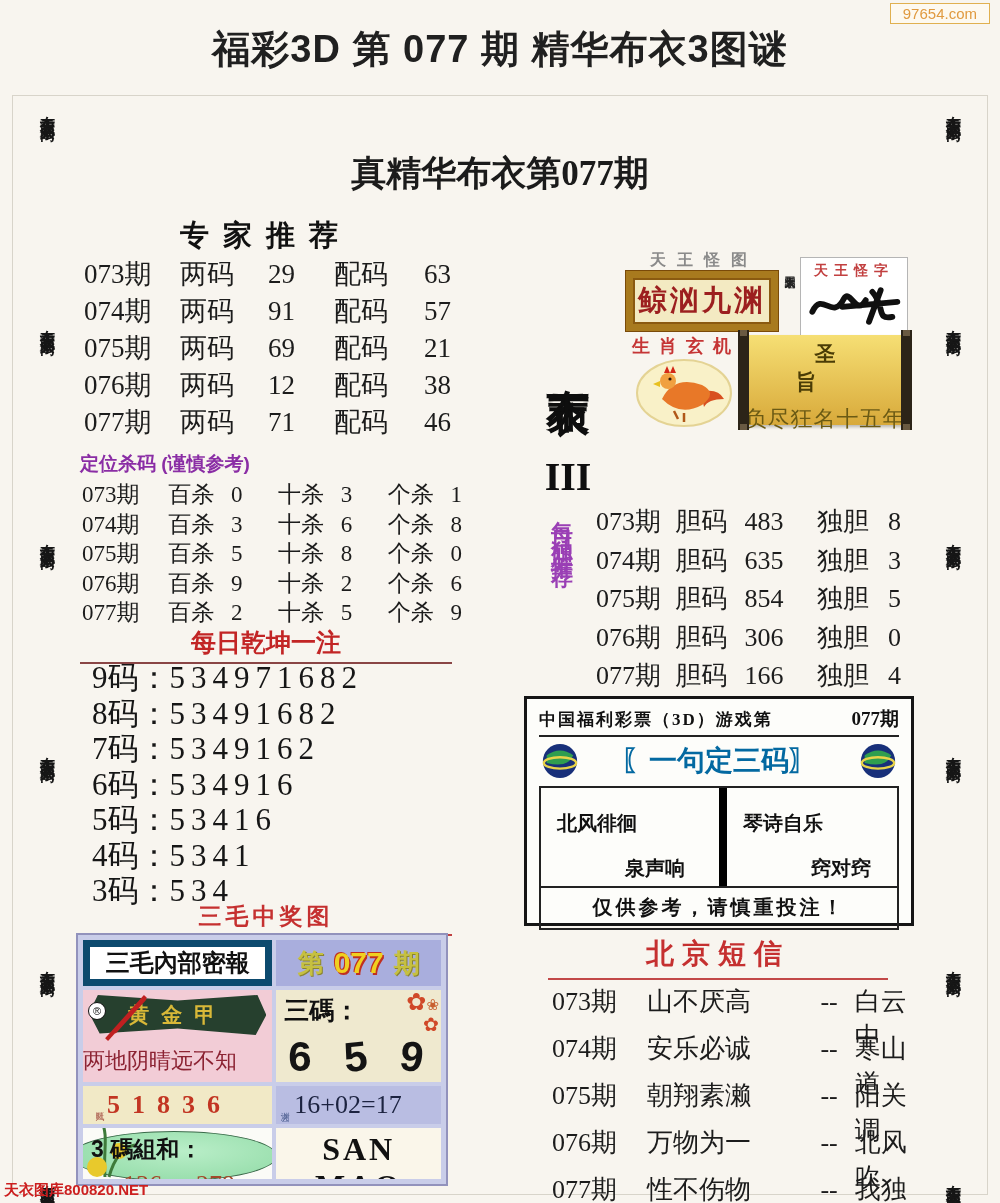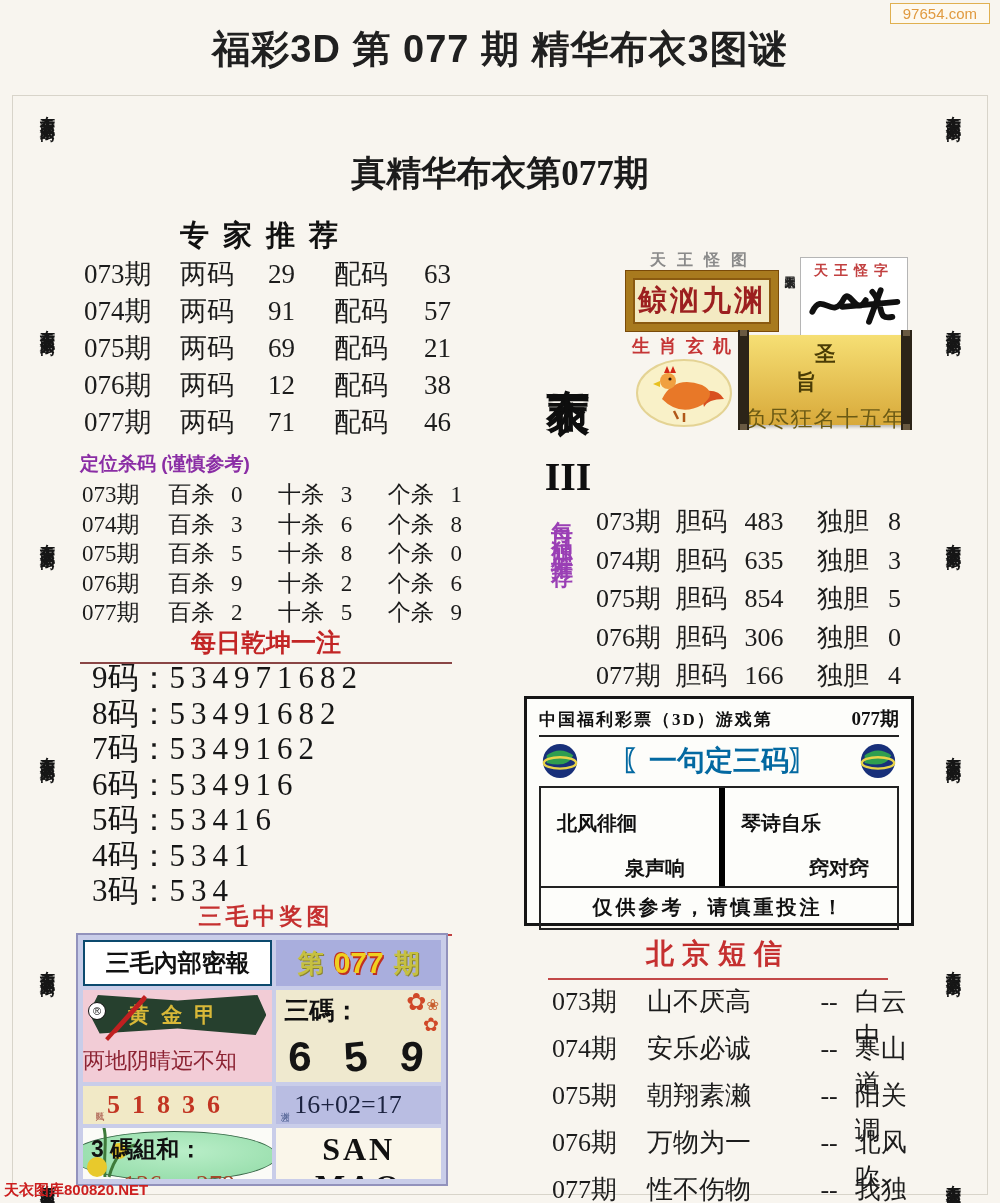--- a/index.html
+++ b/index.html
@@ -30,21 +30,21 @@
   .kill-row .p{width:88px;} .kill-row .l{width:64px;} .kill-row .v{width:48px;}
   .daily-note{position:absolute;left:80px;top:626px;width:372px;text-align:center;color:#c22525;font-size:25px;font-weight:bold;border-bottom:2px solid #8a4545;padding-bottom:3px;}
   .codes{position:absolute;left:92px;top:660px;}
   .code-row{font-size:31px;line-height:35.5px;color:#161616;}
   .code-row .cv{letter-spacing:6px;}
   .sanmao-heading{position:absolute;left:80px;top:901px;width:372px;text-align:center;color:#c53030;font-weight:bold;font-size:23px;border-bottom:2px solid #c04040;padding-bottom:2px;letter-spacing:4px;}
 
   
   .panel{position:absolute;left:76px;top:933px;width:372px;height:253px;background:#c9cde9;border:2px solid #9292bc;padding:5px;box-sizing:border-box;display:grid;grid-template-columns:1.15fr 1fr;grid-template-rows:46px 92px 38px 1fr;gap:4px;}
   .cell{position:relative;overflow:hidden;}
-  .c-secret{background:#fff;border:2px solid #0c4a6e;display:flex;align-items:center;justify-content:center;font-weight:bold;font-size:24px;color:#111;}
+  .c-secret{background:#fff;border:7px solid #0c4a6e;display:flex;align-items:center;justify-content:center;font-weight:bold;font-size:24px;color:#111;}
   .c-issue{background:#a9aedd;display:flex;align-items:center;justify-content:center;gap:10px;}
   .issue-cap{color:#c6c040;font-size:26px;font-weight:bold;text-shadow:1px 1px 0 #8a8430;}
   .issue-num{color:#f0d020;font-size:30px;font-weight:bold;text-shadow:1.5px 1.5px 0 #c03020,-1px -1px 0 #c03020;}
   .c-gold{background:#f2ccd6;}
   .gold-banner{position:absolute;top:5px;left:6px;right:6px;height:40px;background:#26402e;clip-path:polygon(0 45%,5% 0,50% 14%,95% 0,100% 50%,94% 100%,50% 84%,6% 96%);display:flex;align-items:center;justify-content:center;}
   .gold-banner b{color:#d8b838;font-size:21px;letter-spacing:12px;font-family:"Liberation Serif",serif;}
   .reg{position:absolute;left:5px;top:12px;color:#111;background:#fff;border:1px solid #111;border-radius:50%;width:16px;height:16px;font-size:11px;line-height:16px;text-align:center;z-index:3;}
   .slash{position:absolute;background:#c02020;z-index:2;}
   .s1{width:58px;height:4px;left:14px;top:26px;transform:rotate(-48deg);}
   .s2{width:46px;height:3px;left:24px;top:24px;transform:rotate(-48deg);}
@@ -98,21 +98,21 @@
   .dd-row .p{width:94px;} .dd-row .l{width:82px;} .dd-row .v{width:86px;} .dd-row .l2{width:84px;}
 
   .sentence{position:absolute;left:524px;top:696px;width:390px;height:230px;border:3px solid #151515;background:#fdfdfa;box-sizing:border-box;padding:7px 12px 10px;}
   .s-header{display:flex;justify-content:space-between;align-items:baseline;border-bottom:2px solid #222;padding-bottom:3px;font-family:"Liberation Serif",serif;font-weight:bold;color:#111;}
   .s-header .hl{font-size:17px;letter-spacing:2px;}
   .s-header .hr{font-size:19px;}
   .s-titlerow{display:flex;align-items:center;justify-content:space-between;padding:5px 2px 6px;}
   .s-title{font-size:28px;color:#0369a1;font-weight:bold;}
   .s-table{border:2px solid #222;height:98px;display:grid;grid-template-columns:1fr 1fr;}
   .s-cell{padding:22px 0 0 16px;font-size:20px;font-weight:bold;color:#111;}
-  .s-cell+.s-cell{border-left:6px solid #000000;}
+  .s-cell+.s-cell{border-left:8px solid #000000;}
   .s-line2{margin-top:18px;padding-left:68px;}
   .s-footer{border:2px solid #222;border-top:none;padding:6px 0 7px;text-align:center;font-size:20px;font-weight:bold;letter-spacing:3px;color:#111;}
 
   .beijing-title{position:absolute;left:548px;top:935px;width:340px;text-align:center;color:#c53030;font-size:28px;font-weight:bold;letter-spacing:8px;border-bottom:2px solid #c24848;padding-bottom:5px;}
   .bj-rows{left:552px;top:984px;width:380px;}
   .bj-row{display:flex;align-items:baseline;height:47px;font-size:26px;color:#1c1c1c;}
   .bj-row .p{width:96px;} .bj-row .t{width:158px;} .bj-row .d{width:52px;text-align:center;}
 </style>
 </head>
 <body>

